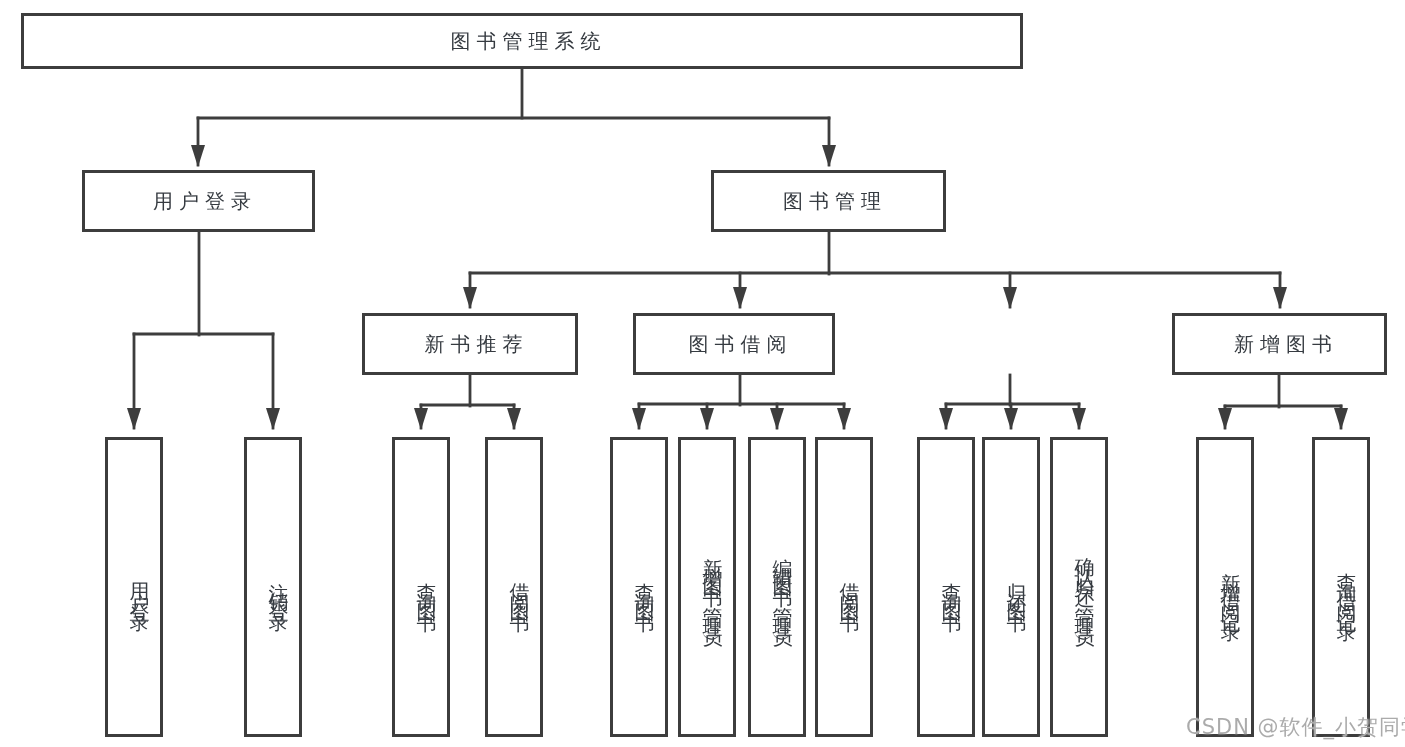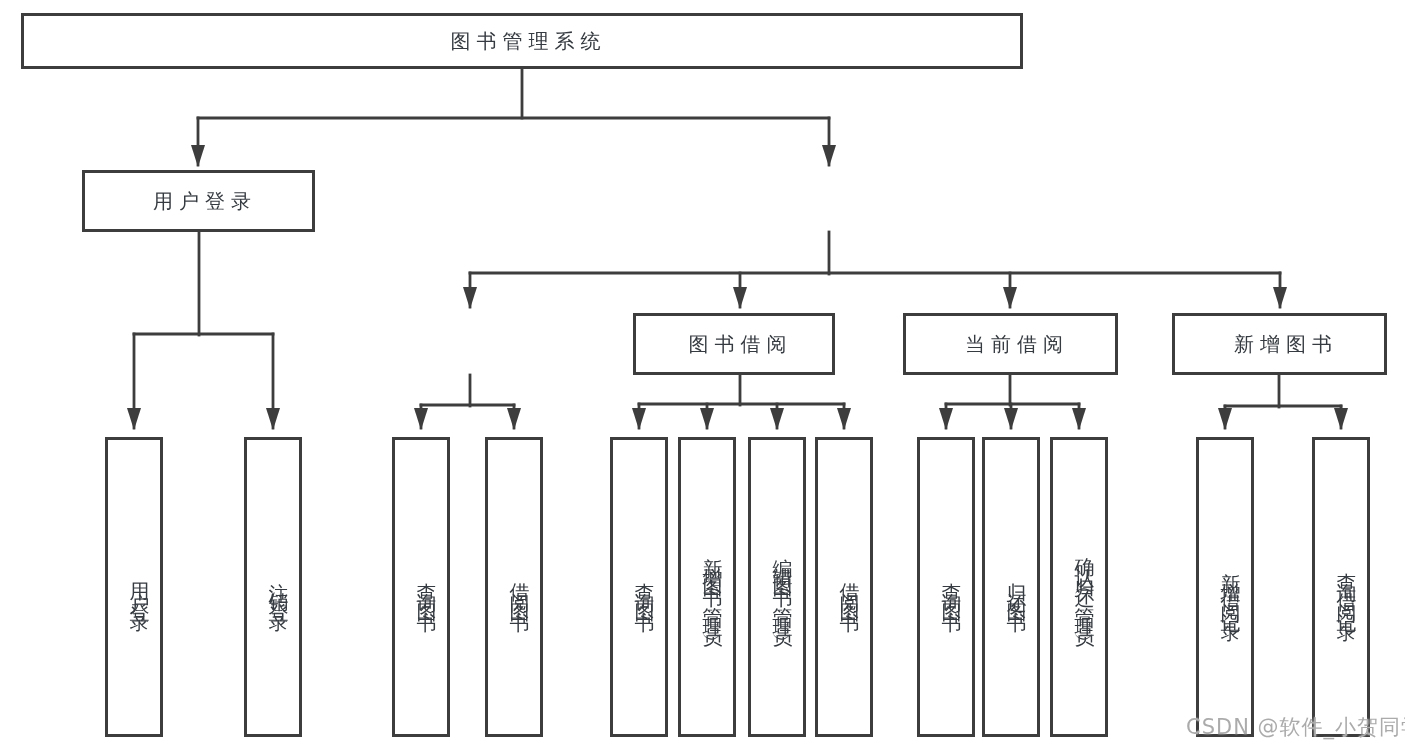--- a/index.html
+++ b/index.html
@@ -95,23 +95,24 @@
       <path d="M1279,375 L1279,407"></path>
       <path d="M1225,406 L1341,406"></path>
       <path d="M1225,406 L1225,428" marker-end="url(#arw)"></path>
       <path d="M1341,406 L1341,428" marker-end="url(#arw)"></path>
     </g>
   </svg>
 
   <div class="node" style="left:21px;top:13px;width:1002px;height:56px">图书管理系统</div>
 
   <div class="node" style="left:82px;top:170px;width:233px;height:62px">用户登录</div>
+  <div class="node" style="left:711px;top:170px;width:235px;height:62px">图书管理</div>
 
+  <div class="node" style="left:362px;top:313px;width:216px;height:62px">新书推荐</div>
   <div class="node" style="left:633px;top:313px;width:202px;height:62px">图书借阅</div>
-  <div class="node" style="left:903px;top:313px;width:215px;height:62px">当前借阅</div>
   <div class="node" style="left:1172px;top:313px;width:215px;height:62px">新增图书</div>
 
   <div class="node leaf" style="left:105px;top:437px;width:58px;height:300px">用户登录</div>
   <div class="node leaf" style="left:244px;top:437px;width:58px;height:300px">注销登录</div>
 
   <div class="node leaf" style="left:392px;top:437px;width:58px;height:300px">查询图书</div>
   <div class="node leaf" style="left:485px;top:437px;width:58px;height:300px">借阅图书</div>
 
   <div class="node leaf" style="left:610px;top:437px;width:58px;height:300px">查询图书</div>
   <div class="node leaf" style="left:678px;top:437px;width:58px;height:300px">新增图书（管理员）</div>

